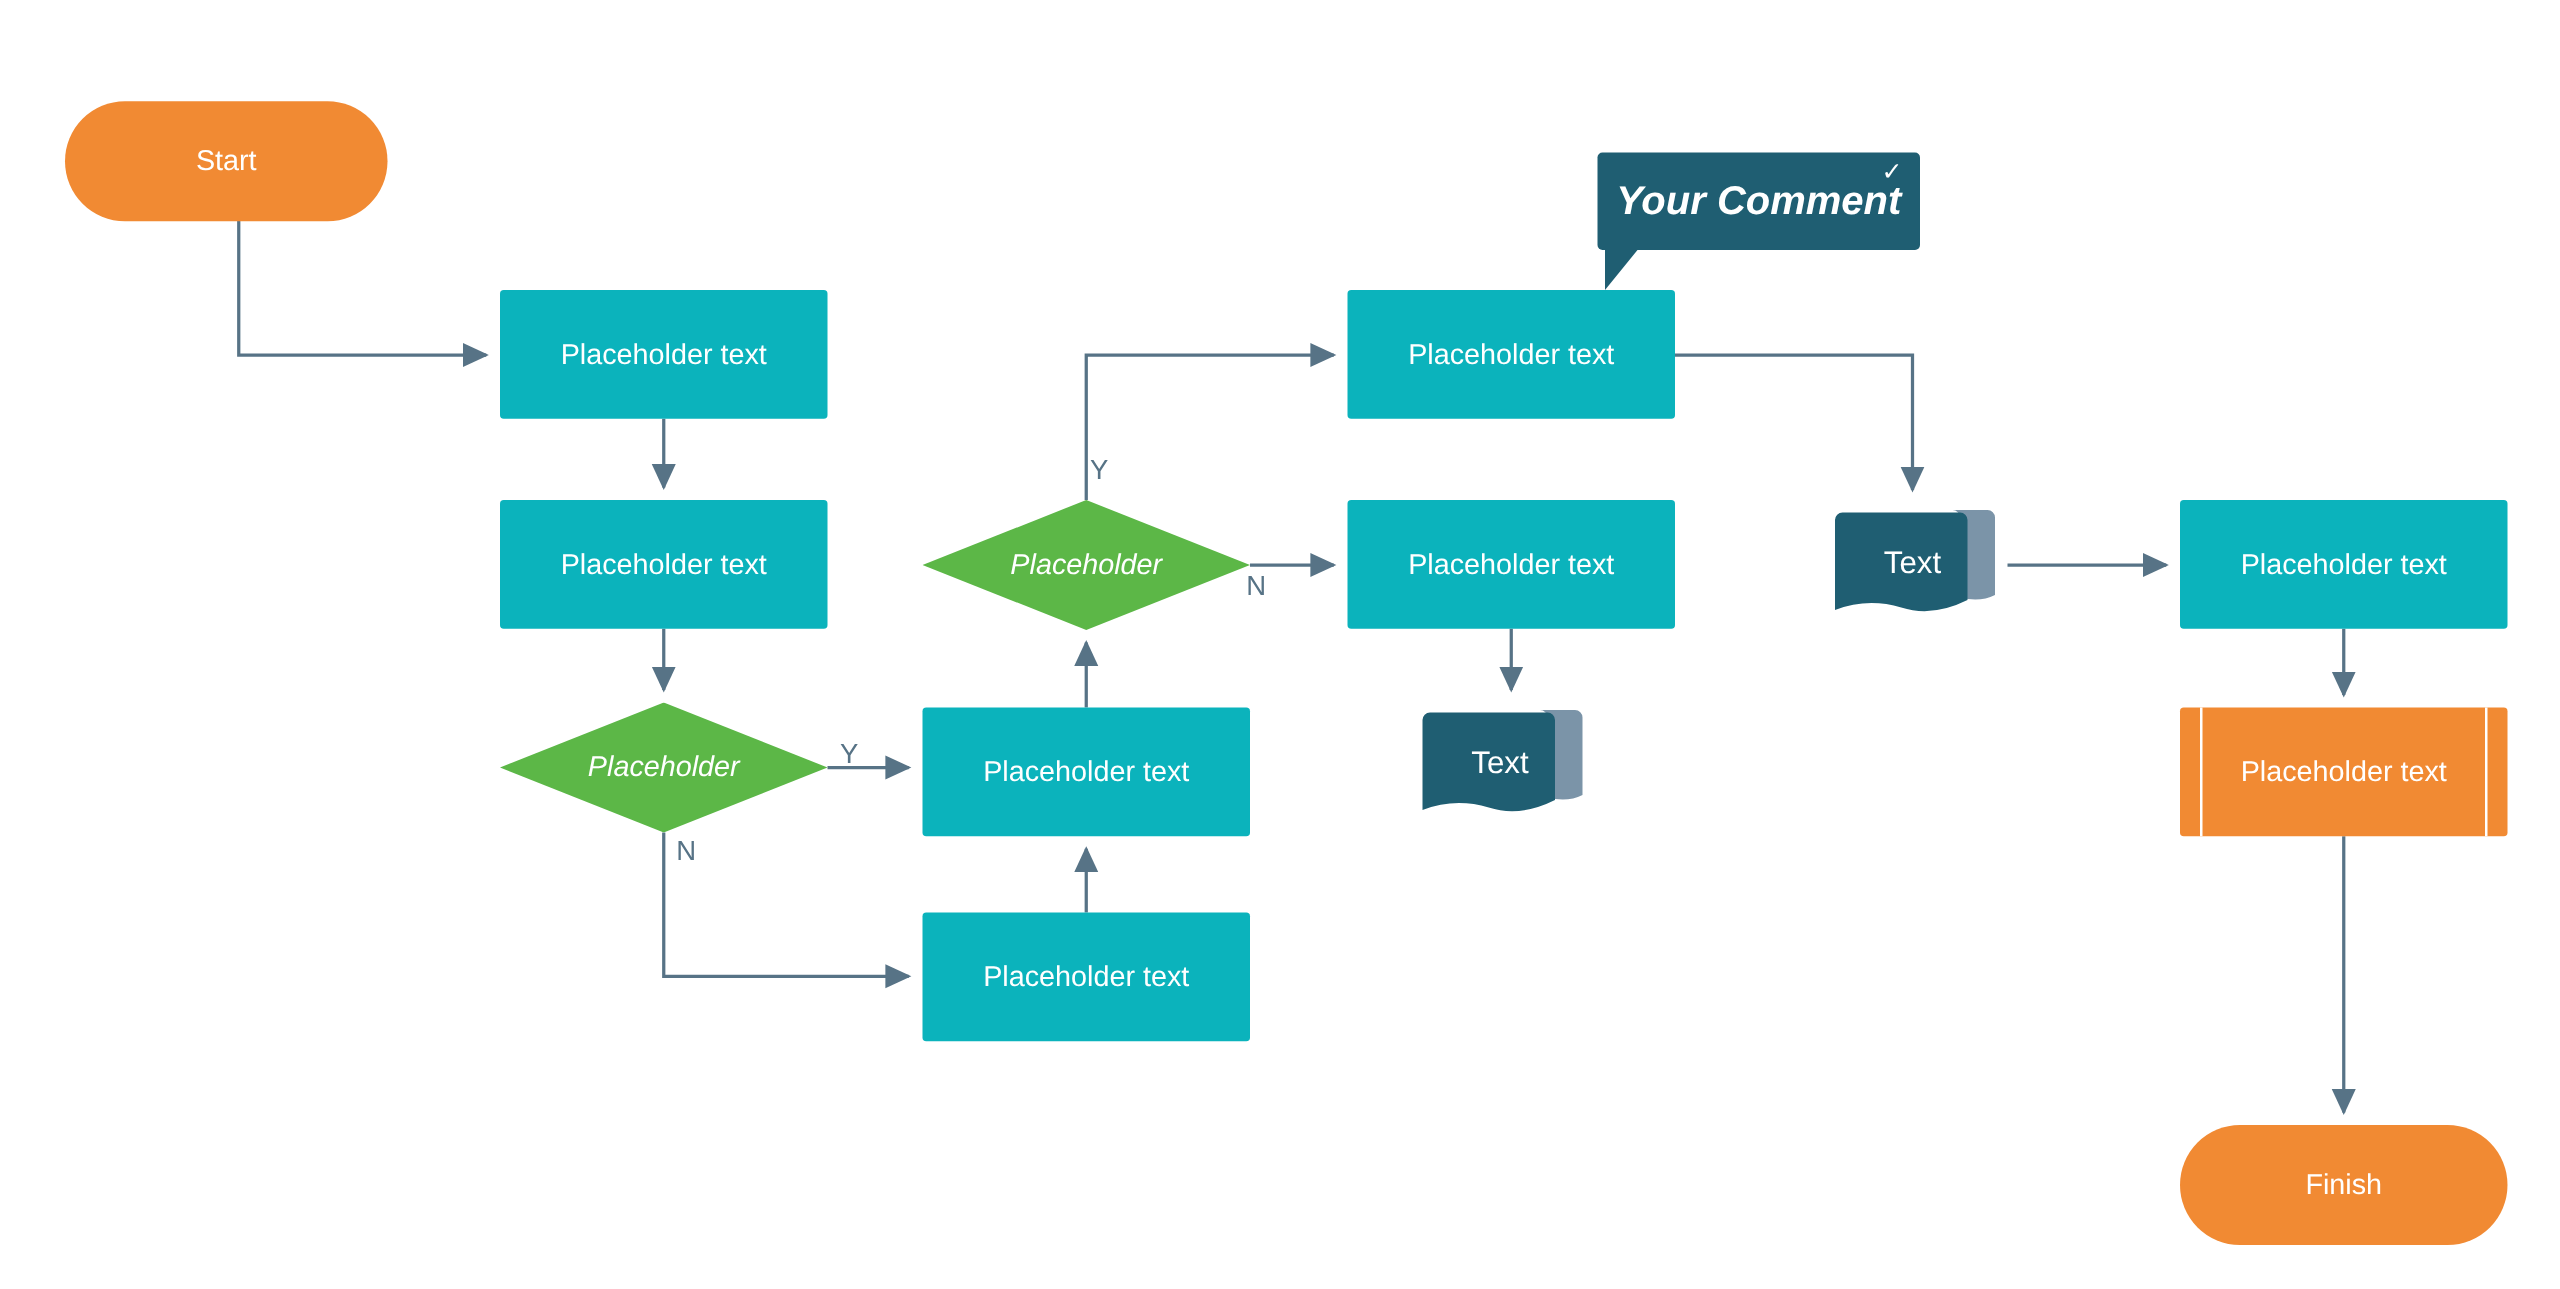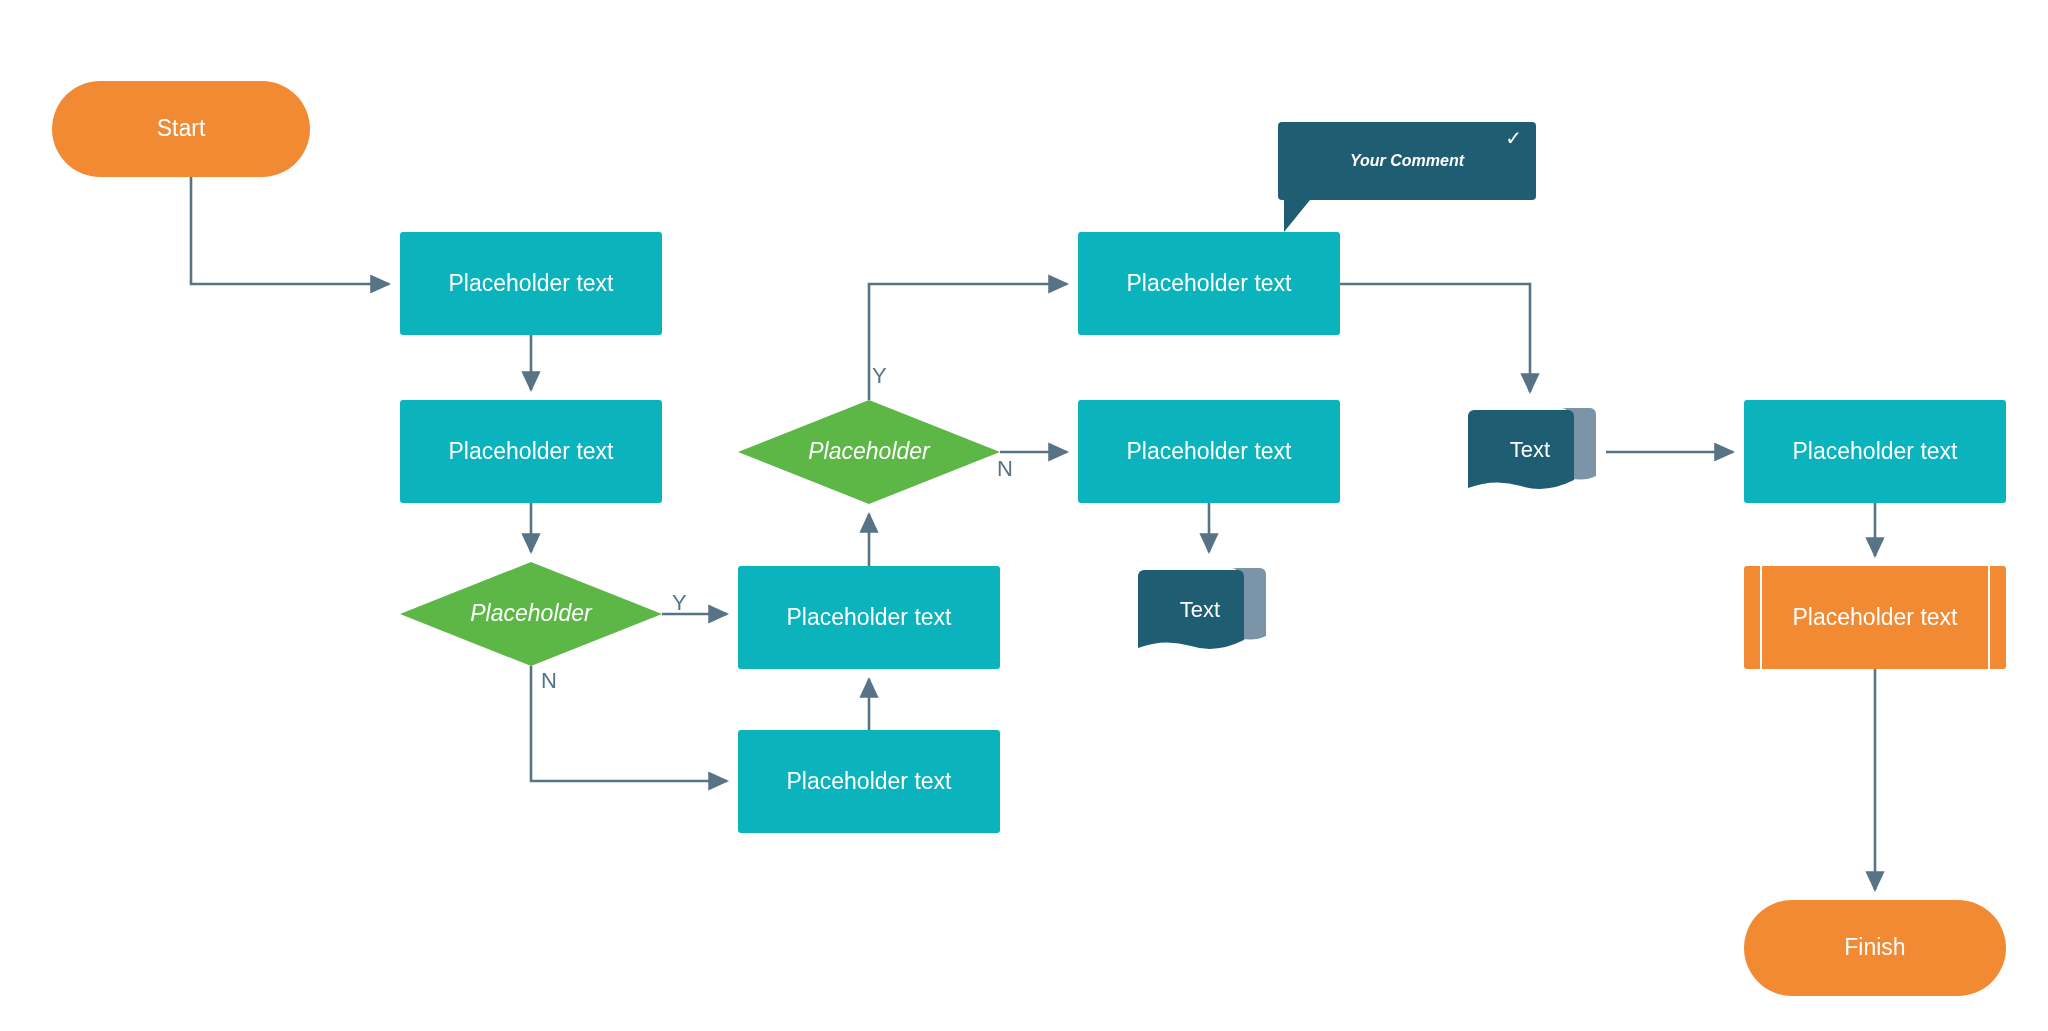--- a/index.html
+++ b/index.html
@@ -56,36 +56,36 @@
   .predefined .bar.left  { left: 16px; }
   .predefined .bar.right { right: 16px; }
   .predefined .pp-label { position: relative; z-index: 2; }
 
   .decision { background: transparent; }
   .decision .dia-svg { position: absolute; left: 0; top: 0; }
   .decision .dia-label { position: relative; z-index: 2; font-style: italic; }
 
   .docnode { background: transparent; }
   .docnode .doc-svg { position: absolute; left: 0; top: 0; }
-  .docnode .doc-label { position: relative; z-index: 2; font-size: 22px; }
+  .docnode .doc-label { position: relative; z-index: 2; font-size: 25px; }
 
   .comment {
     position: absolute;
     background: #1F5E72;
     border-radius: 4px;
     color: #ffffff;
   }
   .comment .c-text {
     position: absolute;
     left: 0; right: 0;
     top: 50%;
     transform: translateY(-50%);
     text-align: center;
     font-style: italic;
-    font-size: 16px;
+    font-size: 32px;
     font-weight: 600;
   }
   .comment .c-check {
     position: absolute;
     right: 14px;
     top: 6px;
     font-size: 20px;
     line-height: 1;
     color: #ffffff;
   }

